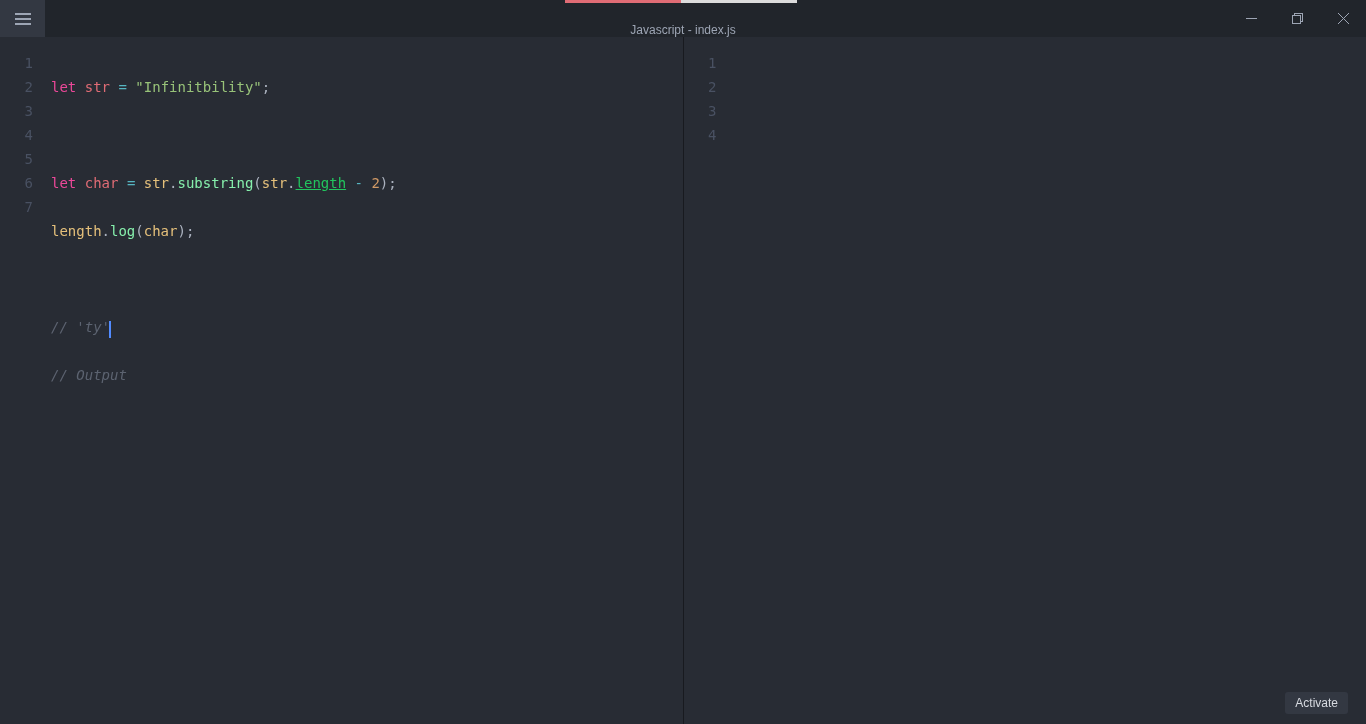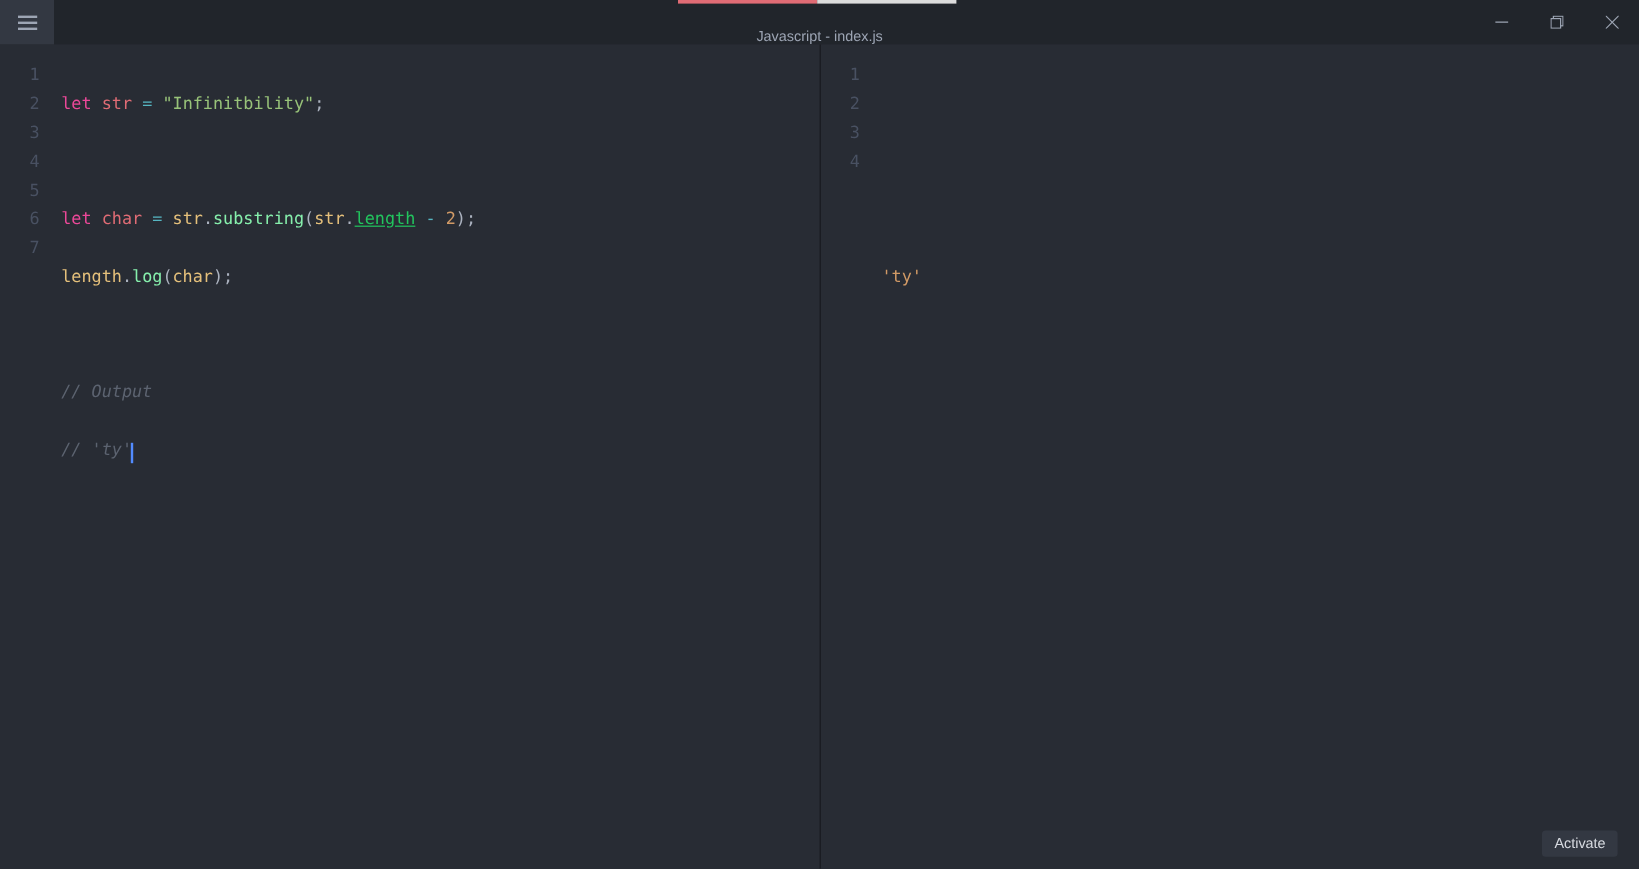--- a/index.html
+++ b/index.html
@@ -202,35 +202,29 @@
       <div>5</div>
       <div>6</div>
       <div>7</div>
     </div>
     <div class="code">
 <div><span class="tok-keyword">let</span> <span class="tok-obj">str</span> <span class="tok-op">=</span> <span class="tok-string">"Infinitbility"</span><span class="tok-punct">;</span></div>
 <div>&nbsp;</div>
 <div><span class="tok-keyword">let</span> <span class="tok-obj">char</span> <span class="tok-op">=</span> <span class="tok-var">str</span><span class="tok-punct">.</span><span class="tok-func">substring</span><span class="tok-punct">(</span><span class="tok-var">str</span><span class="tok-punct">.</span><span class="tok-prop">length</span> <span class="tok-op">-</span> <span class="tok-num">2</span><span class="tok-punct">)</span><span class="tok-punct">;</span></div>
 <div><span class="tok-var">length</span><span class="tok-punct">.</span><span class="tok-func">log</span><span class="tok-punct">(</span><span class="tok-var">char</span><span class="tok-punct">)</span><span class="tok-punct">;</span></div>
 <div>&nbsp;</div>
+<div><span class="tok-comment">// 'ty'</span><span class="cursor"></span></div>
 <div><span class="tok-comment">// Output</span></div>
-<div><span class="tok-comment">// 'ty'</span><span class="cursor"></span></div>
     </div>
   </div>
 
   <div class="editor-pane">
     <div class="gutter">
       <div>1</div>
       <div>2</div>
       <div>3</div>
       <div>4</div>
     </div>
-    <div class="code">
-<div>&nbsp;</div>
-<div>&nbsp;</div>
-<div>&nbsp;</div>
-<div><span class="tok-str2">'ty'</span></div>
-    </div>
   </div>
 
 </div>
 
 <div class="activate-btn">Activate</div>
 
 </body></html>

